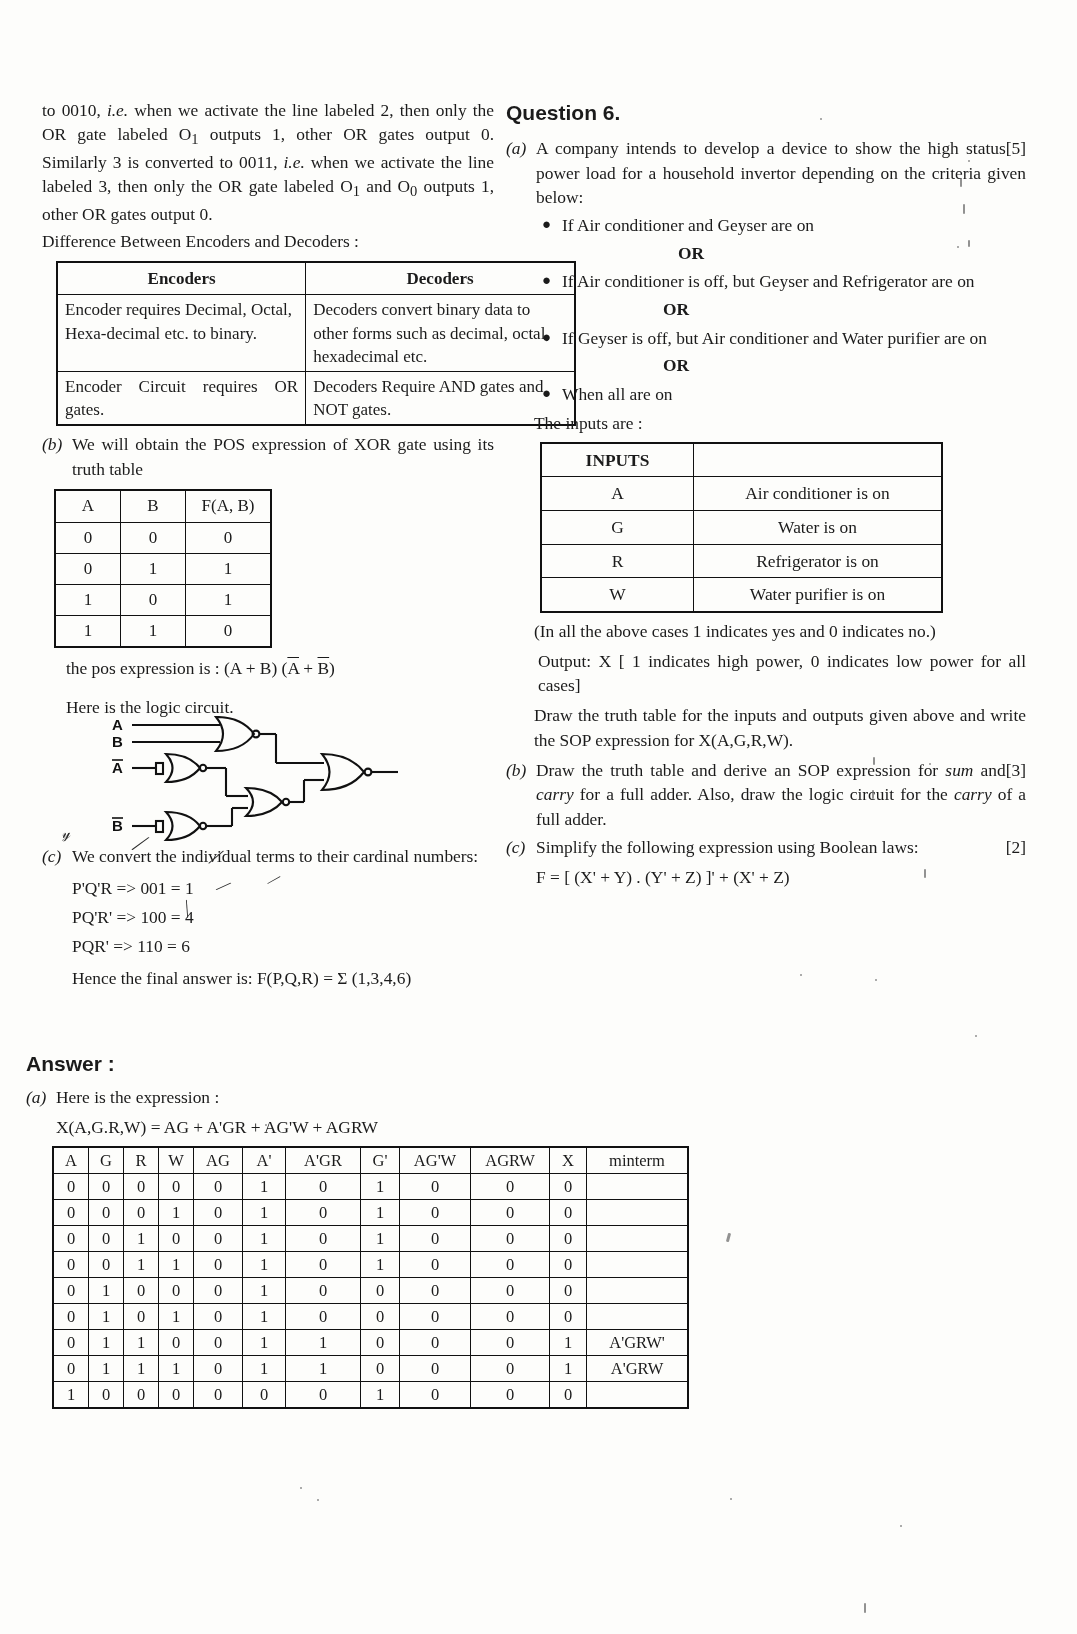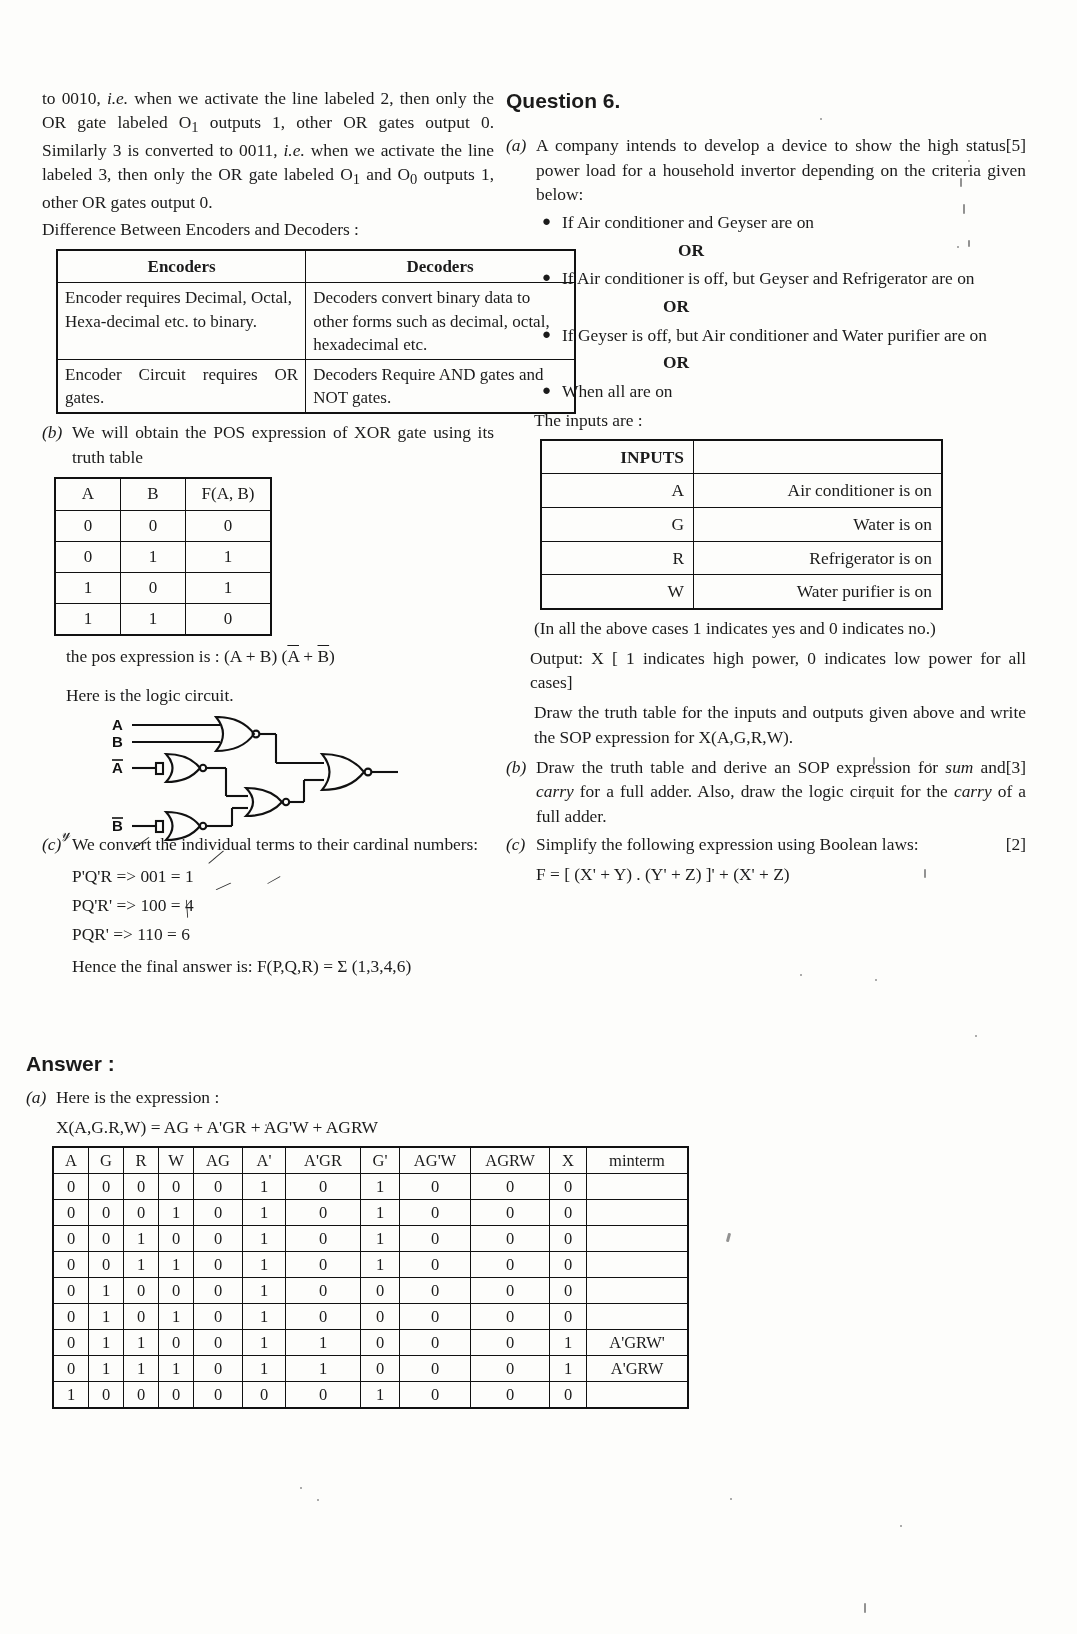--- a/index.html
+++ b/index.html
@@ -15,21 +15,21 @@
     color: #1b1b1b;
     overflow: hidden;
   }
   .page {
     position: absolute;
     inset: 0;
     background: #fdfdfb;
   }
   .col {
     position: absolute;
-    top: 86px;
+    top: 98px;
   }
   .col-left  { left: 42px;  width: 452px; }
   .col-right { left: 506px; width: 520px; }
 
   p, div, td, th, li { font-size: 17.4px; line-height: 1.42; }
 
   .ptxt { margin: 0 0 2px 0; text-align: justify; }
   .tight { line-height: 1.40; }
 
   
@@ -83,21 +83,21 @@
 
   .tbl-inputs {
     margin: 6px 0 6px 34px;
     border: 2.2px solid #111;
     width: 403px;
   }
   .tbl-inputs th, .tbl-inputs td {
     border: 1.6px solid #111;
     padding: 4px 9px;
     font-size: 17.4px;
-    text-align: right;
+    text-align: center;
   }
   .tbl-inputs th { font-weight: bold; }
   .tbl-inputs .k { width: 133px; }
 
   
   .tbl-big {
     position: absolute;
     left: 52px;
     top: 1146px;
     width: 637px;
@@ -120,21 +120,21 @@
     position: absolute; left: -20px; top: 0;
     font-size: 15px; line-height: 1.5;
   }
   .orline { text-align: center; font-weight: bold; margin: 2px 0 4px 0; padding-right: 150px; }
   .orline2 { text-align: center; font-weight: bold; margin: 2px 0 4px 0; padding-right: 180px; }
 
   .qtitle {
     font-family: "Liberation Sans", "DejaVu Sans", sans-serif;
     font-weight: bold;
     font-size: 21px;
-    margin: 0 0 17px 0;
+    margin: 0 0 8px 0;
   }
   .answer-hdr {
     font-family: "Liberation Sans", "DejaVu Sans", sans-serif;
     font-weight: bold;
     font-size: 21px;
     position: absolute;
     left: 26px;
     top: 1049px;
   }
   .marks { float: right; }
@@ -350,21 +350,21 @@
         <td>Refrigerator is on</td>
       </tr>
       <tr>
         <td>W</td>
         <td>Water purifier is on</td>
       </tr>
     </tbody>
       </table>
 
     <p class="ptxt" style="margin-left:28px;">(In all the above cases 1 indicates yes and 0 indicates no.)</p>
-    <p class="ptxt" style="margin-left:24px;margin-top:5px;">Output: X [ 1 indicates high power, 0 indicates low power for all cases]</p>
+    <p class="ptxt" style="margin-left:32px;margin-top:5px;">Output: X [ 1 indicates high power, 0 indicates low power for all cases]</p>
     <p class="ptxt" style="margin-left:28px;margin-top:5px;">Draw the truth table for the inputs and outputs given above and write the SOP expression for X(A,G,R,W).</p>
 
     <div class="item" style="margin-top:5px;">
       <span class="lbl">(b)</span>
       <span class="marks">[3]</span>
       <span>Draw the truth table and derive an SOP expression for </span><span class="it">sum</span><span> and </span><span class="it">carry</span><span> for a full adder. Also, draw the logic circuit for the </span><span class="it">carry</span><span> of a full adder.</span>
     </div>
 
     <div class="item" style="margin-top:3px;">
       <span class="lbl">(c)</span>

